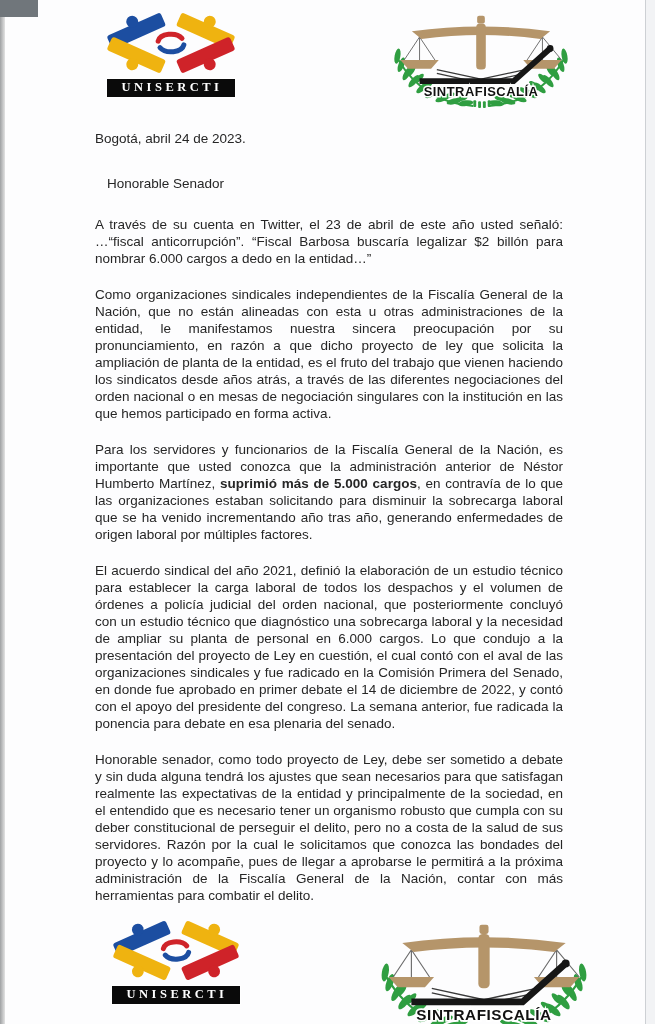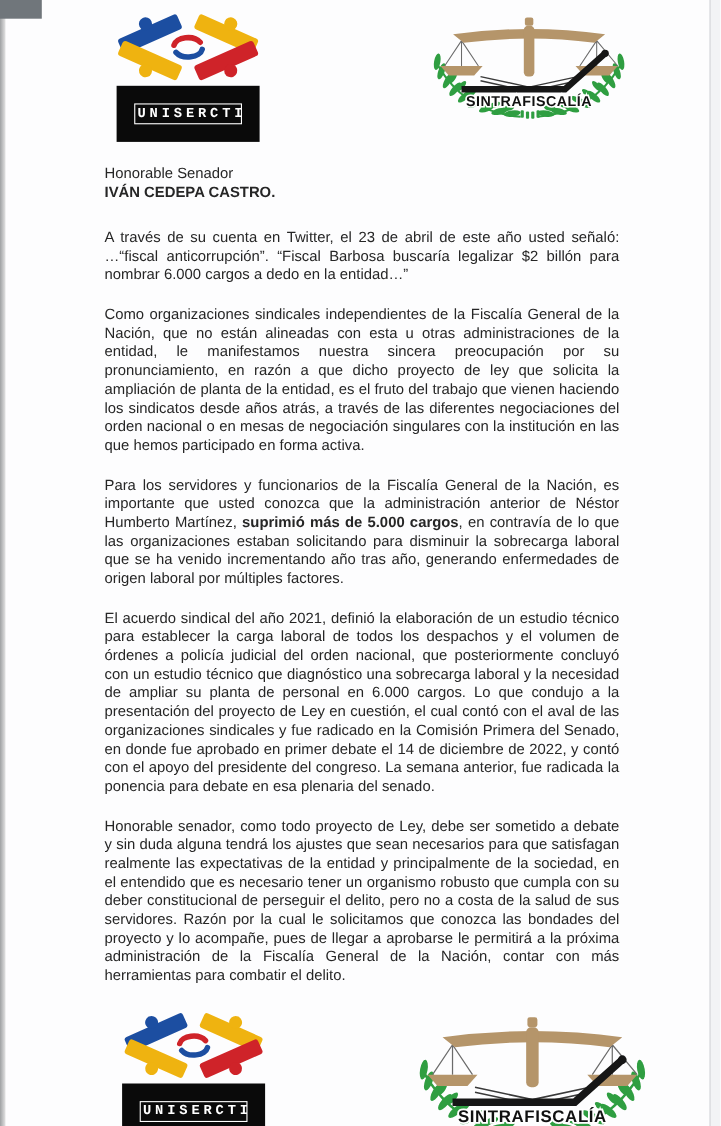--- a/index.html
+++ b/index.html
@@ -20,30 +20,30 @@
 
   .logo-row{display:flex;justify-content:space-between;align-items:flex-start;
     padding:10px 78px 0 95px;}
   .footer-row{position:absolute;left:0;right:0;top:918px;
     display:flex;justify-content:space-between;align-items:flex-start;
     padding:0 55px 0 100px;}
 
   .unisercti{display:flex;flex-direction:column;align-items:center;width:152px;}
   .unisercti svg{display:block;}
   .uni-banner{margin-top:2px;background:#0a0a0a;width:130px;text-align:center;}
-  .uni-banner-inner{display:block;margin:16px;border:1px solid #ffffff;
-    color:#ffffff;font-family:Liberation Mono, monospace;font-weight:bold;
+  .uni-banner-inner{display:block;margin:0;border:1px solid #ffffff;
+    color:#ffffff;font-family:Liberation Serif, serif;font-weight:bold;
     font-size:12.5px;letter-spacing:3.5px;padding:1px 0 2px 2px;}
 
   .sintra svg{display:block;}
 
   .letter{margin:20px 92px 0 95px;font-size:13.5px;line-height:17px;}
   .date-line{margin:0 0 28px 0;}
   .recipient{margin:0 0 24px 0;}
-  .recipient div{margin:0;}
+  .recipient div{margin:12px;}
   .recipient .bold{font-weight:bold;}
   .salutation{margin:0 0 30px 0;}
   .letter p{margin:0 0 19px 0;text-align:justify;}
 </style>
 </head>
 <body>
 
 <div class="edge-strip"></div>
 <div class="corner-block"></div>
 <div class="right-band"></div>
@@ -140,24 +140,24 @@
       <path d="M36 74 L134 74 L172 40" stroke="#161616" stroke-width="6" fill="none"></path>
       <circle cx="172" cy="40" r="3.5" fill="#161616"></circle>
 
       <text x="100" y="90" text-anchor="middle" font-size="13.5" font-weight="bold" letter-spacing="0.5" fill="#111111" stroke="#ffffff" stroke-width="3" paint-order="stroke" font-family="Liberation Sans, sans-serif">SINTRAFISCALÍA</text>
     </svg>
   </div>
 </div>
 
 <div class="letter">
 
+  <div class="date-line">Bogotá, abril 24 de 2023.</div>
 
   <div class="recipient">
     <div>Honorable Senador</div>
-    <div class="bold">IVÁN CEDEPA CASTRO.</div>
   </div>
 
 
   <p>A través de su cuenta en Twitter, el 23 de abril de este año usted señaló: …“fiscal anticorrupción”. “Fiscal Barbosa buscaría legalizar $2 billón para nombrar 6.000 cargos a dedo en la entidad…”</p>
 
   <p>Como organizaciones sindicales independientes de la Fiscalía General de la Nación, que no están alineadas con esta u otras administraciones de la entidad, le manifestamos nuestra sincera preocupación por su pronunciamiento, en razón a que dicho proyecto de ley que solicita la ampliación de planta de la entidad, es el fruto del trabajo que vienen haciendo los sindicatos desde años atrás, a través de las diferentes negociaciones del orden nacional o en mesas de negociación singulares con la institución en las que hemos participado en forma activa.</p>
 
   <p><span>Para los servidores y funcionarios de la Fiscalía General de la Nación, es importante que usted conozca que la administración anterior de Néstor Humberto Martínez, </span><strong>suprimió más de 5.000 cargos</strong><span>, en contravía de lo que las organizaciones estaban solicitando para disminuir la sobrecarga laboral que se ha venido incrementando año tras año, generando enfermedades de origen laboral por múltiples factores.</span></p>
 
   <p>El acuerdo sindical del año 2021, definió la elaboración de un estudio técnico para establecer la carga laboral de todos los despachos y el volumen de órdenes a policía judicial del orden nacional, que posteriormente concluyó con un estudio técnico que diagnóstico una sobrecarga laboral y la necesidad de ampliar su planta de personal en 6.000 cargos. Lo que condujo a la presentación del proyecto de Ley en cuestión, el cual contó con el aval de las organizaciones sindicales y fue radicado en la Comisión Primera del Senado, en donde fue aprobado en primer debate el 14 de diciembre de 2022, y contó con el apoyo del presidente del congreso. La semana anterior, fue radicada la ponencia para debate en esa plenaria del senado.</p>

